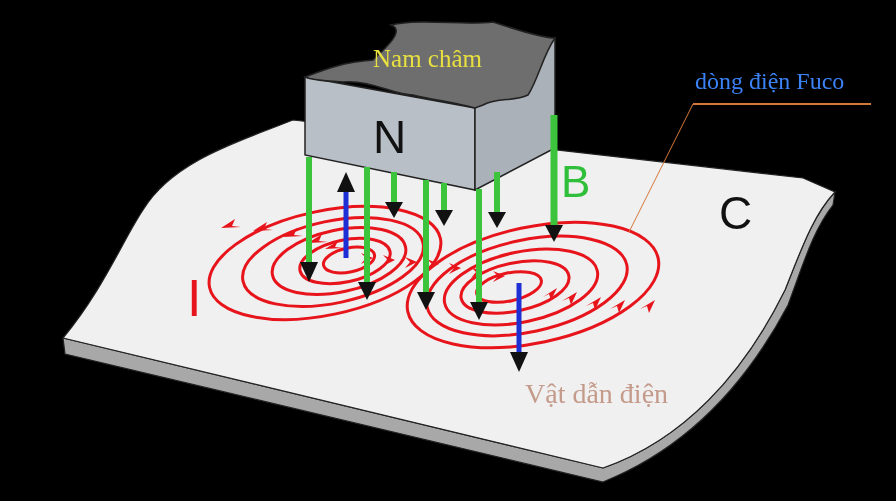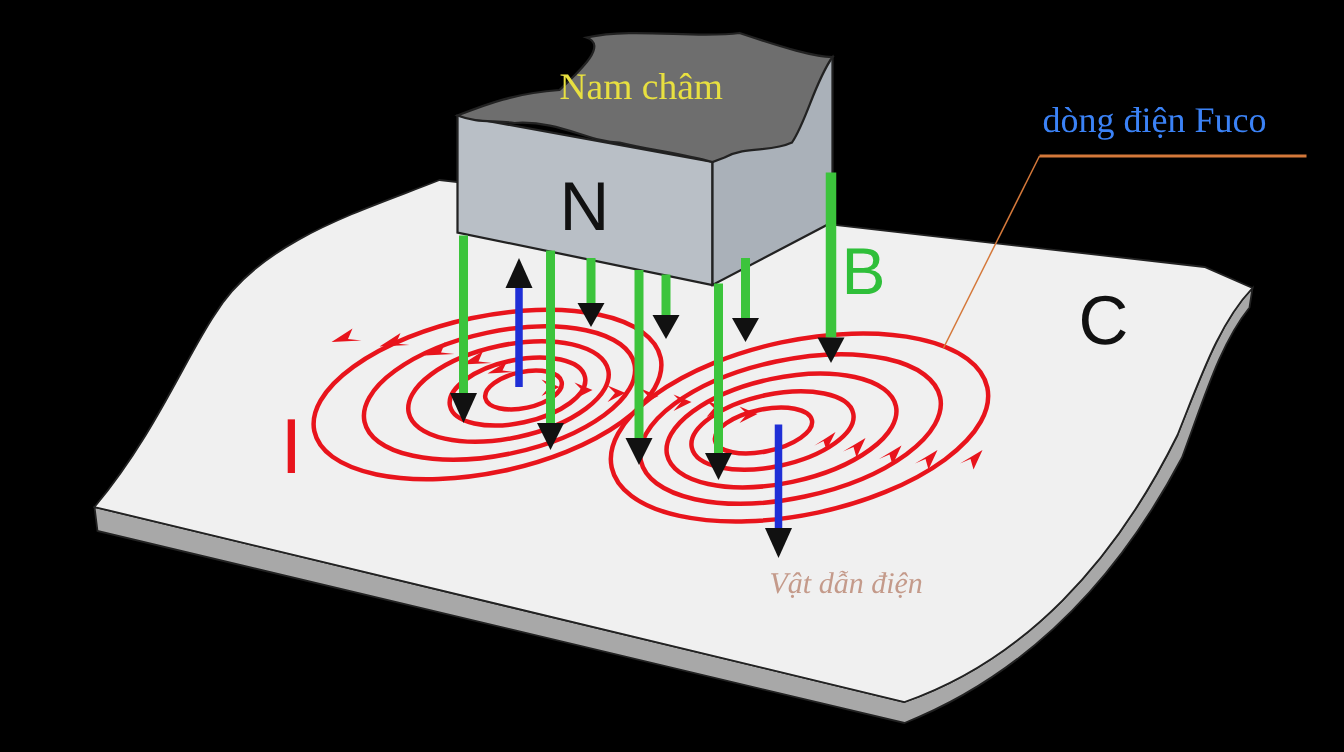--- a/index.html
+++ b/index.html
@@ -7,21 +7,21 @@
   #stage { position: absolute; left: 0; top: 0; width: 896px; height: 501px; margin-left: 43px; }
   .lbl { position: absolute; white-space: nowrap; }
   .serif { font-family: "Liberation Serif", "DejaVu Serif", serif; }
   .sans { font-family: "Liberation Sans", "DejaVu Sans", sans-serif; }
   #magnet-label { left: 330px; top: 45px; font-size: 25px; color: #e8e040; }
   #pole-label { left: 330px; top: 110px; font-size: 46px; color: #111; }
   #field-label { left: 518px; top: 157px; font-size: 44px; color: #2fbf3a; }
   #conductor-c-label { left: 676px; top: 186px; font-size: 46px; color: #111; }
   #current-label { left: 144px; top: 268px; font-size: 52px; color: #e8141c; font-weight: normal; }
   #eddy-label { left: 652px; top: 68px; font-size: 24px; color: #3b82f6; }
-  #conductor-label { left: 470px; top: 378px; font-size: 20px; color: #c49a8a; font-style: italic; }
+  #conductor-label { left: 482px; top: 378px; font-size: 28px; color: #c49a8a; }
 </style>
 </head>
 <body>
 
 <div id="stage">
   <svg width="896" height="501" viewBox="0 0 896 501">
     <defs>
       <marker id="redArrow" viewBox="0 0 10 10" refX="5" refY="5" markerWidth="5" markerHeight="5" orient="auto-start-reverse">
         <path d="M0,0 L10,5 L0,10 z" fill="#e8141c"></path>
       </marker>

